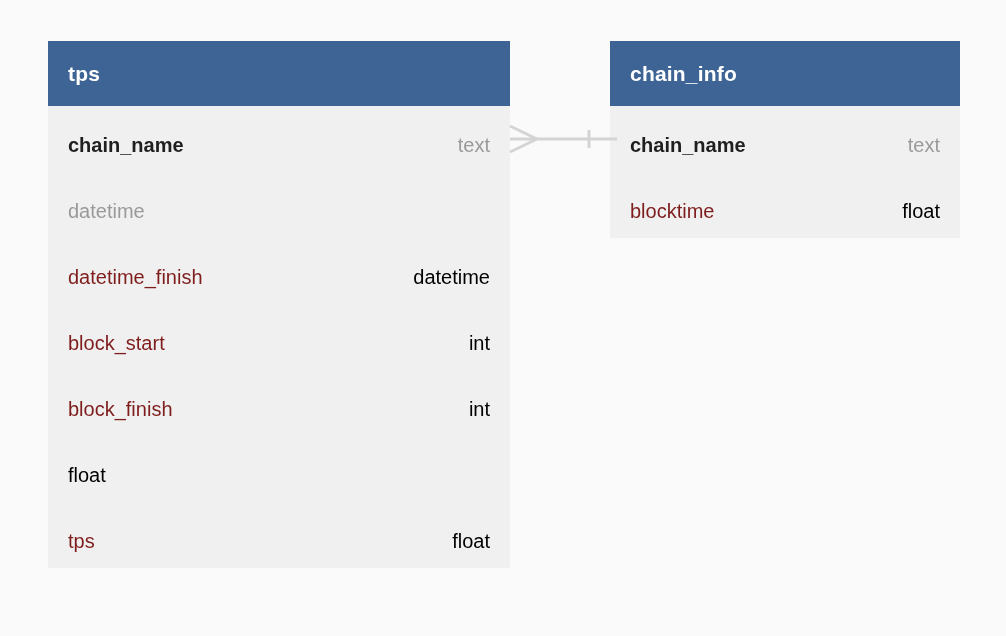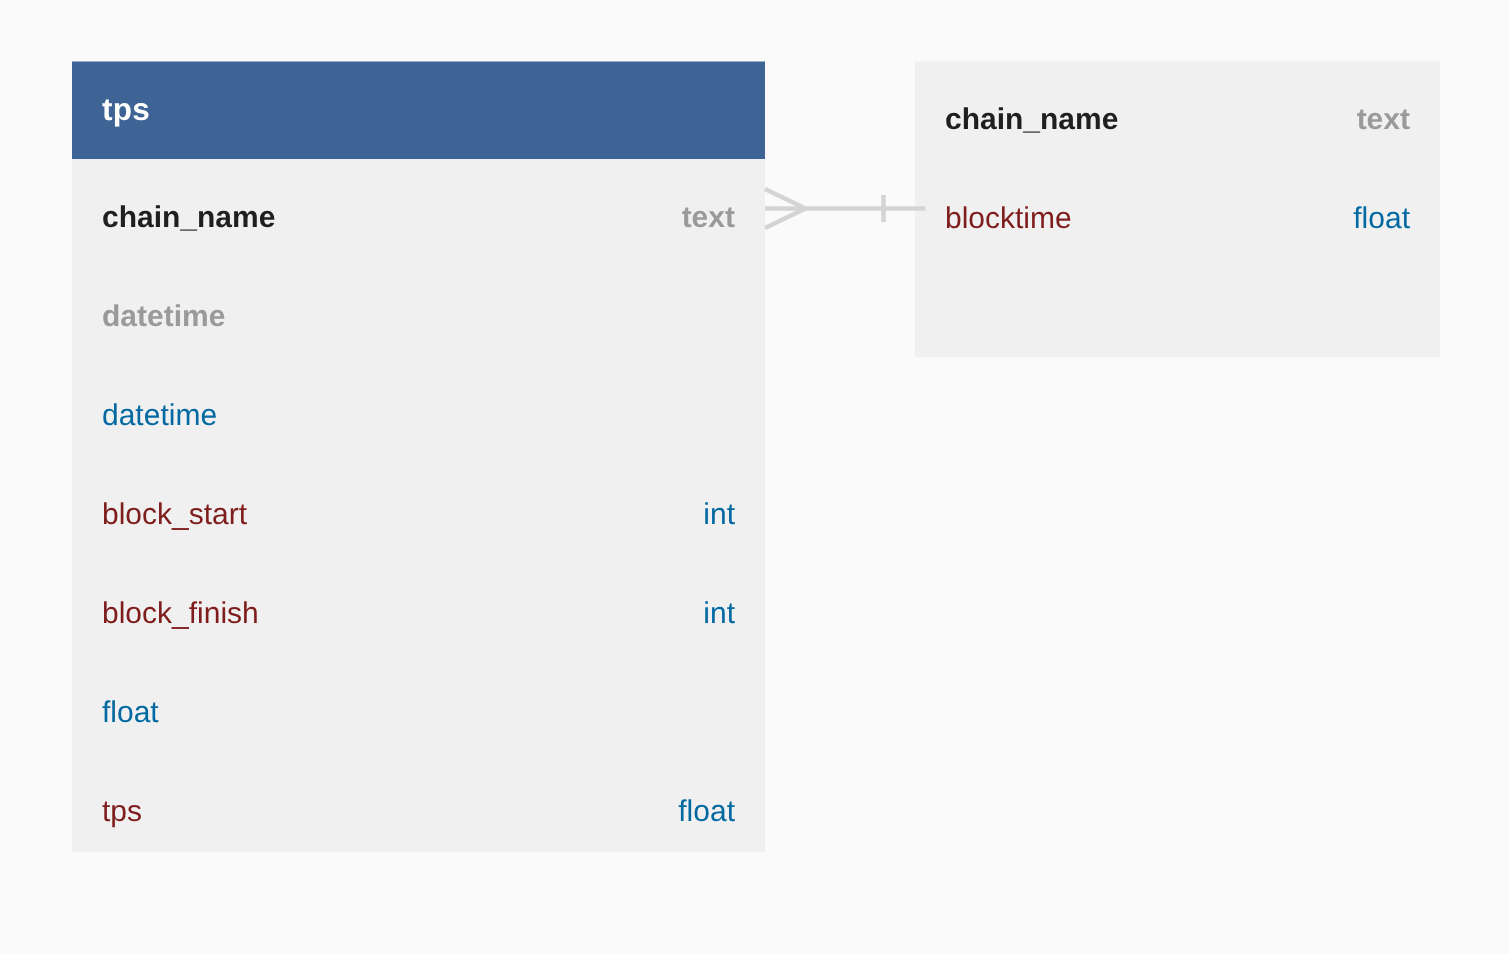--- a/index.html
+++ b/index.html
@@ -54,31 +54,31 @@
     box-sizing: border-box;
     gap: 44px;
   }
   .field-name {
     font-size: 20px;
     color: #7f1d1d;
     white-space: nowrap;
   }
   .field-type {
     font-size: 20px;
-    color: #0369a1;
+    color: #000000;
     white-space: nowrap;
     text-align: right;
   }
   .field-row.key .field-name {
     color: #1f1f1f;
     font-weight: bold;
   }
   .field-row.key .field-type {
     color: #9a9a9a;
-    font-weight: bold;
+    font-weight: normal;
   }
 
   
   #entity-tps {
     left: 48px;
     top: 41px;
     width: 462px;
     height: 527px;
   }
   #entity-chain-info {
@@ -114,20 +114,21 @@
       <div class="field-row key">
         <span class="field-name">chain_name</span>
         <span class="field-type">text</span>
       </div>
 
       <div class="field-row key">
         <span class="field-type">datetime</span>
       </div>
 
       <div class="field-row">
+        <span class="field-name">datetime_finish</span>
         <span class="field-type">datetime</span>
       </div>
 
       <div class="field-row">
         <span class="field-name">block_start</span>
         <span class="field-type">int</span>
       </div>
 
       <div class="field-row">
         <span class="field-name">block_finish</span>
@@ -140,20 +141,23 @@
 
       <div class="field-row">
         <span class="field-name">tps</span>
         <span class="field-type">float</span>
       </div>
 
     </div>
   </div>
 
   <div class="entity" id="entity-chain-info">
+    <div class="entity-header">
+      <span class="entity-title">chain_info</span>
+    </div>
     <div class="entity-body">
 
       <div class="field-row key">
         <span class="field-name">chain_name</span>
         <span class="field-type">text</span>
       </div>
 
       <div class="field-row">
         <span class="field-name">blocktime</span>
         <span class="field-type">float</span>

